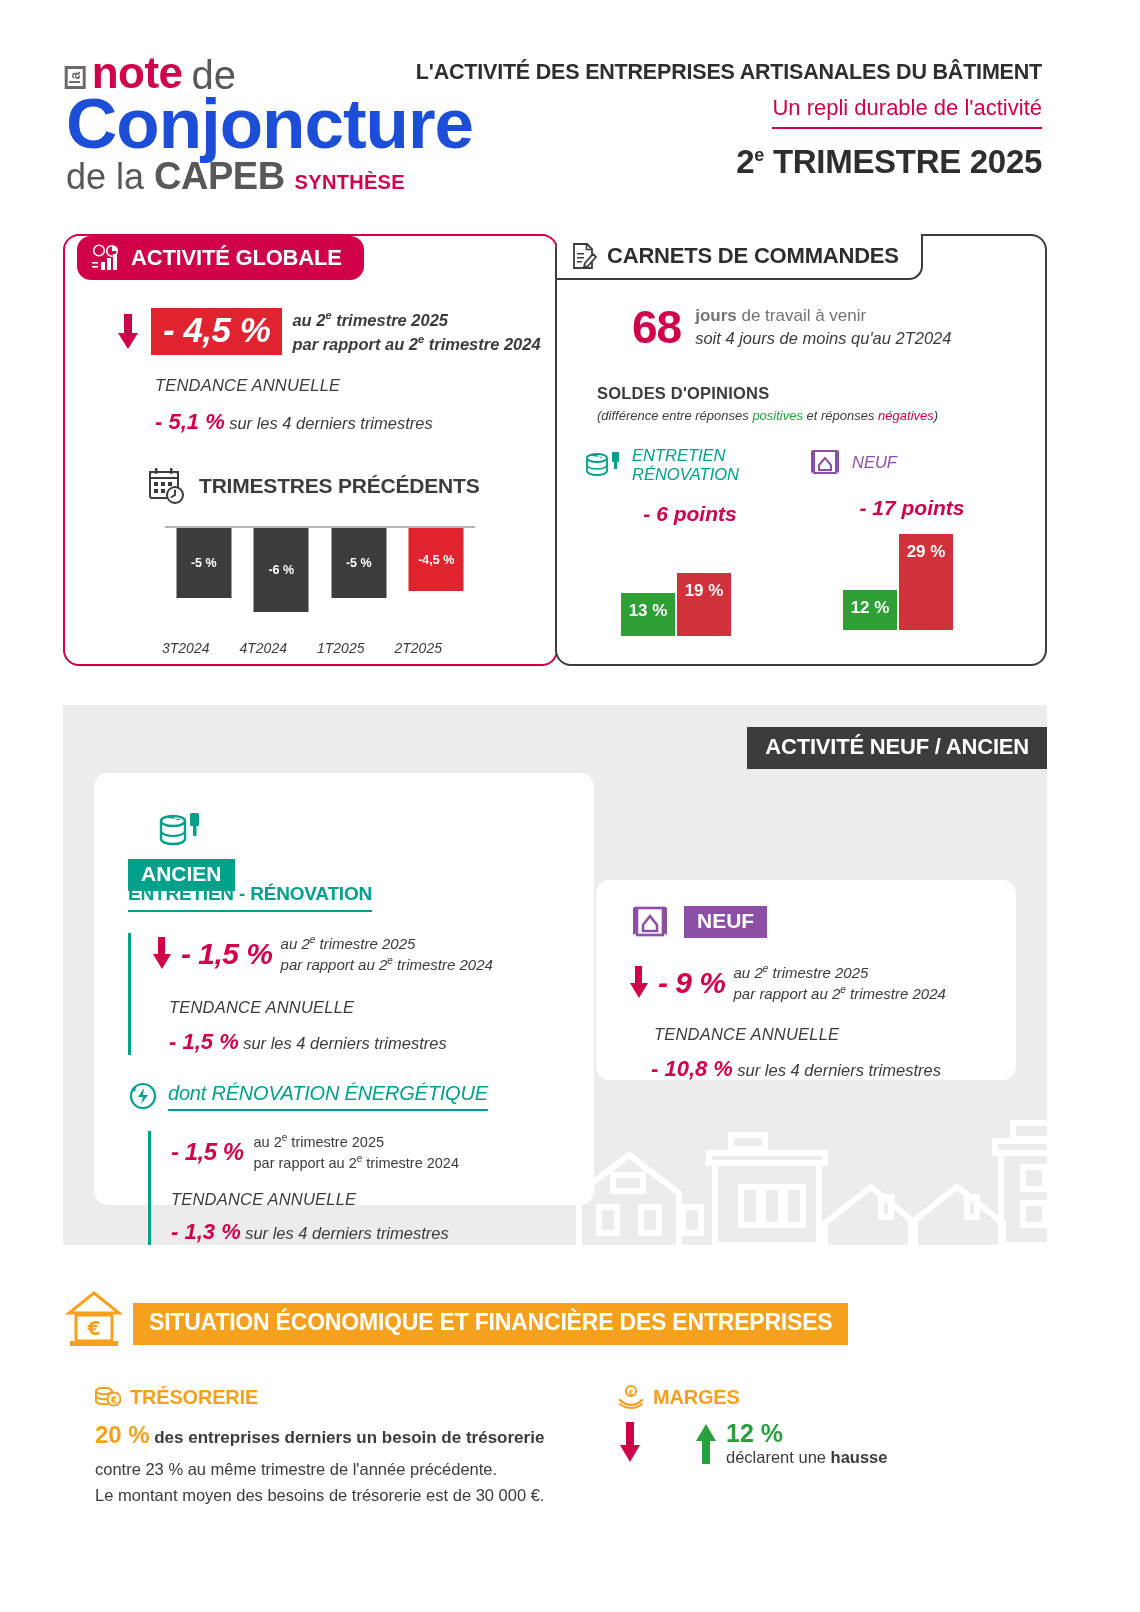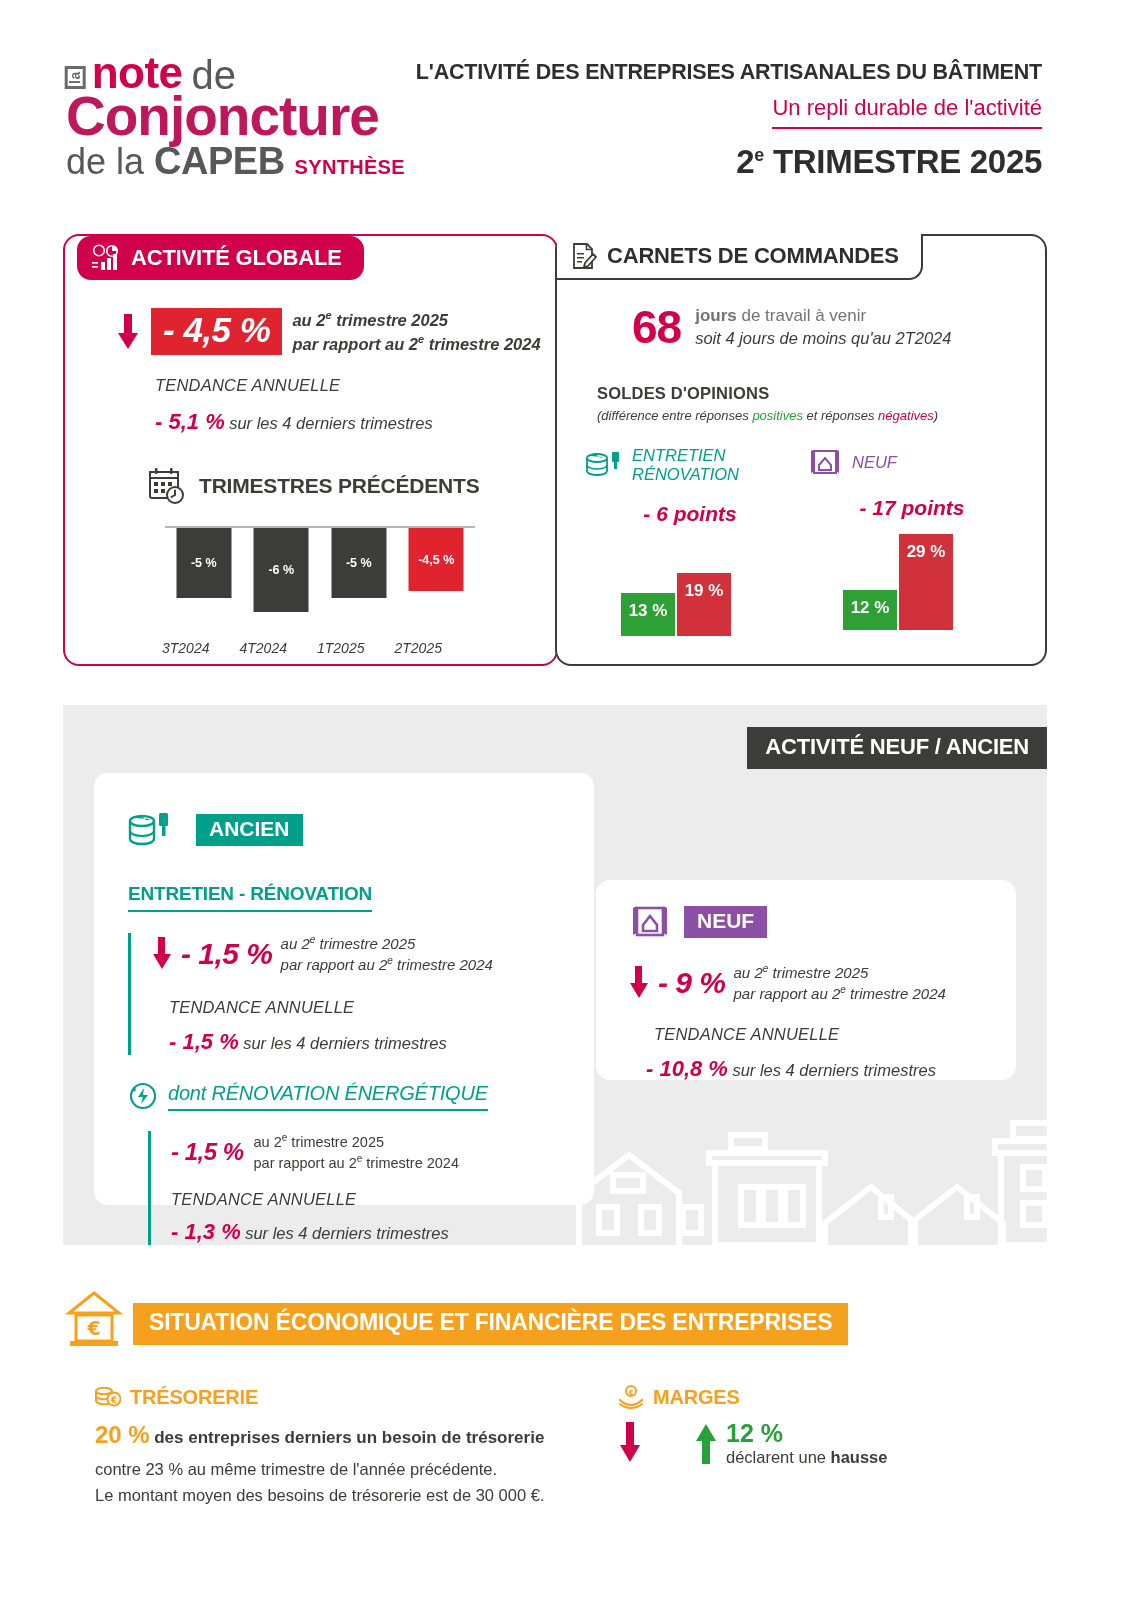--- a/index.html
+++ b/index.html
@@ -17,21 +17,21 @@
   .logo { position: absolute; left: 66px; top: 52px; }
   .logo-line1 { display: flex; align-items: flex-end; gap: 9px; line-height: .95; }
   .logo-la {
     display: inline-block; border: 3px solid #6a6a6a; color: #6a6a6a;
     font-size: 14px; font-weight: 700; padding: 1px 2px;
     transform: rotate(-90deg); transform-origin: center;
     margin: 0 -4px 6px -2px; letter-spacing: .5px;
   }
   .logo-note { font-size: 44px; font-weight: 700; color: #d1004b; letter-spacing:-.5px;}
   .logo-de { font-size: 40px; font-weight: 400; color: #58585a; }
-  .logo-conj { font-size: 55px; font-weight: 700; color: #be185d; letter-spacing:-1px; line-height: .95; margin-top:-4px;}
+  .logo-conj { font-size: 71px; font-weight: 700; color: #1d4ed8; letter-spacing:-1px; line-height: .95; margin-top:-4px;}
   .logo-line3 { display:flex; align-items:baseline; gap:10px; margin-top:-2px; }
   .logo-dela { font-size: 36px; font-weight: 400; color: #58585a; }
   .logo-capeb { font-size: 38px; font-weight: 700; color: #58585a; letter-spacing:-.5px;}
   .logo-synth { font-size: 20px; font-weight: 700; color: #d1004b; letter-spacing:.3px;}
 
   .head-right { position: absolute; right: 98px; top: 60px; text-align: right; }
   .head-title { font-size: 21.5px; font-weight: 700; color: #2e2e2e; letter-spacing:-.2px; }
   .head-sub {
     font-size: 22px; color: #d1004b; font-weight: 400; margin-top: 10px;
     padding-bottom: 6px; border-bottom: 2.5px solid #d1004b; display: inline-block;
@@ -369,21 +369,21 @@
         <rect x="960" y="92" width="22" height="22"></rect>
           <rect x="996" y="92" width="22" height="22"></rect>
         <rect x="960" y="128" width="22" height="22"></rect>
           <rect x="996" y="128" width="22" height="22"></rect>
       </g>
     </svg>
 
     <div class="sect-tag">ACTIVITÉ NEUF / ANCIEN</div>
 
     <div class="card card-ancien">
-      <div style="position:absolute;left:34px;top:36px;display:flex;align-items:center;gap:24px;">
+      <div style="position:absolute;left:34px;top:36px;display:flex;align-items:center;gap:8px;flex-direction:column;">
         <svg width="44" height="42" viewBox="0 0 44 42">
           <ellipse cx="14" cy="12" rx="12" ry="5" fill="none" stroke="#00a08a" stroke-width="2.4"></ellipse>
           <path d="M2 12 V30 a12 5 0 0 0 24 0 V12" fill="none" stroke="#00a08a" stroke-width="2.4"></path>
           <path d="M2 22 a12 5 0 0 0 24 0" fill="none" stroke="#00a08a" stroke-width="2"></path>
           <path d="M6 9 q5 -5 10 0 q2 4 6 1" fill="#00a08a"></path>
           <rect x="31" y="4" width="9" height="13" rx="1.5" fill="#00a08a"></rect>
           <rect x="34" y="17" width="3.5" height="10" fill="#00a08a"></rect>
         </svg>
         <span class="pill pill-green">ANCIEN</span>
       </div>
@@ -448,21 +448,21 @@
           <svg width="22" height="36" viewBox="0 0 22 36">
             <rect x="7" y="1" width="7" height="20" fill="#d1004b"></rect>
             <path d="M2 18 L20 18 L11 33 Z" fill="#d1004b"></path>
           </svg>
           <span class="big-pct">- 9 %</span>
           <span class="small-note" style="font-style:italic;font-size:15px;">
             au 2<sup>e</sup> trimestre 2025<br>par rapport au 2<sup>e</sup> trimestre 2024
           </span>
         </div>
         <div class="tend-label" style="margin-top:22px;margin-left:26px;">TENDANCE ANNUELLE</div>
-        <div style="margin-top:12px;margin-left:18px;">
+        <div style="margin-top:12px;margin-left:18px;text-align:center;">
           <span class="tend-val">- 10,8 %</span>
           <span class="tend-tail">sur les 4 derniers trimestres</span>
         </div>
       </div>
     </div>
   </div>
 
   <div class="orange-head">
     <svg width="62" height="62" viewBox="0 0 62 62" style="margin-bottom:-4px;">
       <path d="M31 6 L56 26 H6 Z" fill="none" stroke="#f5a11e" stroke-width="3"></path>

